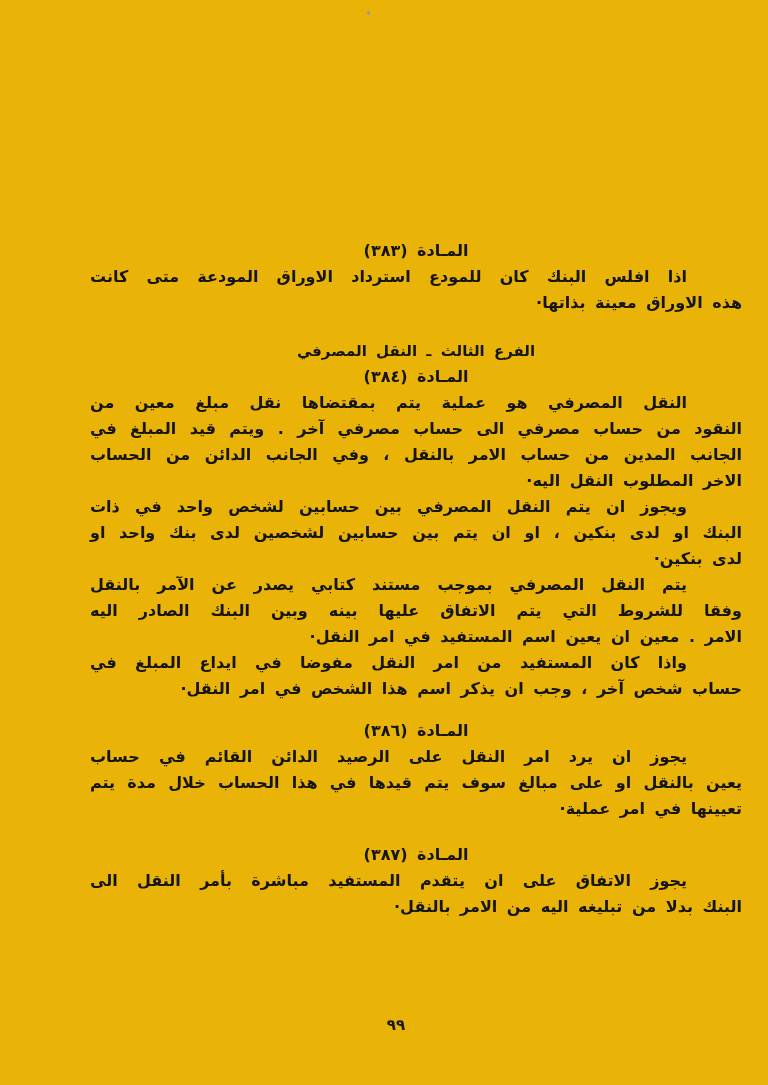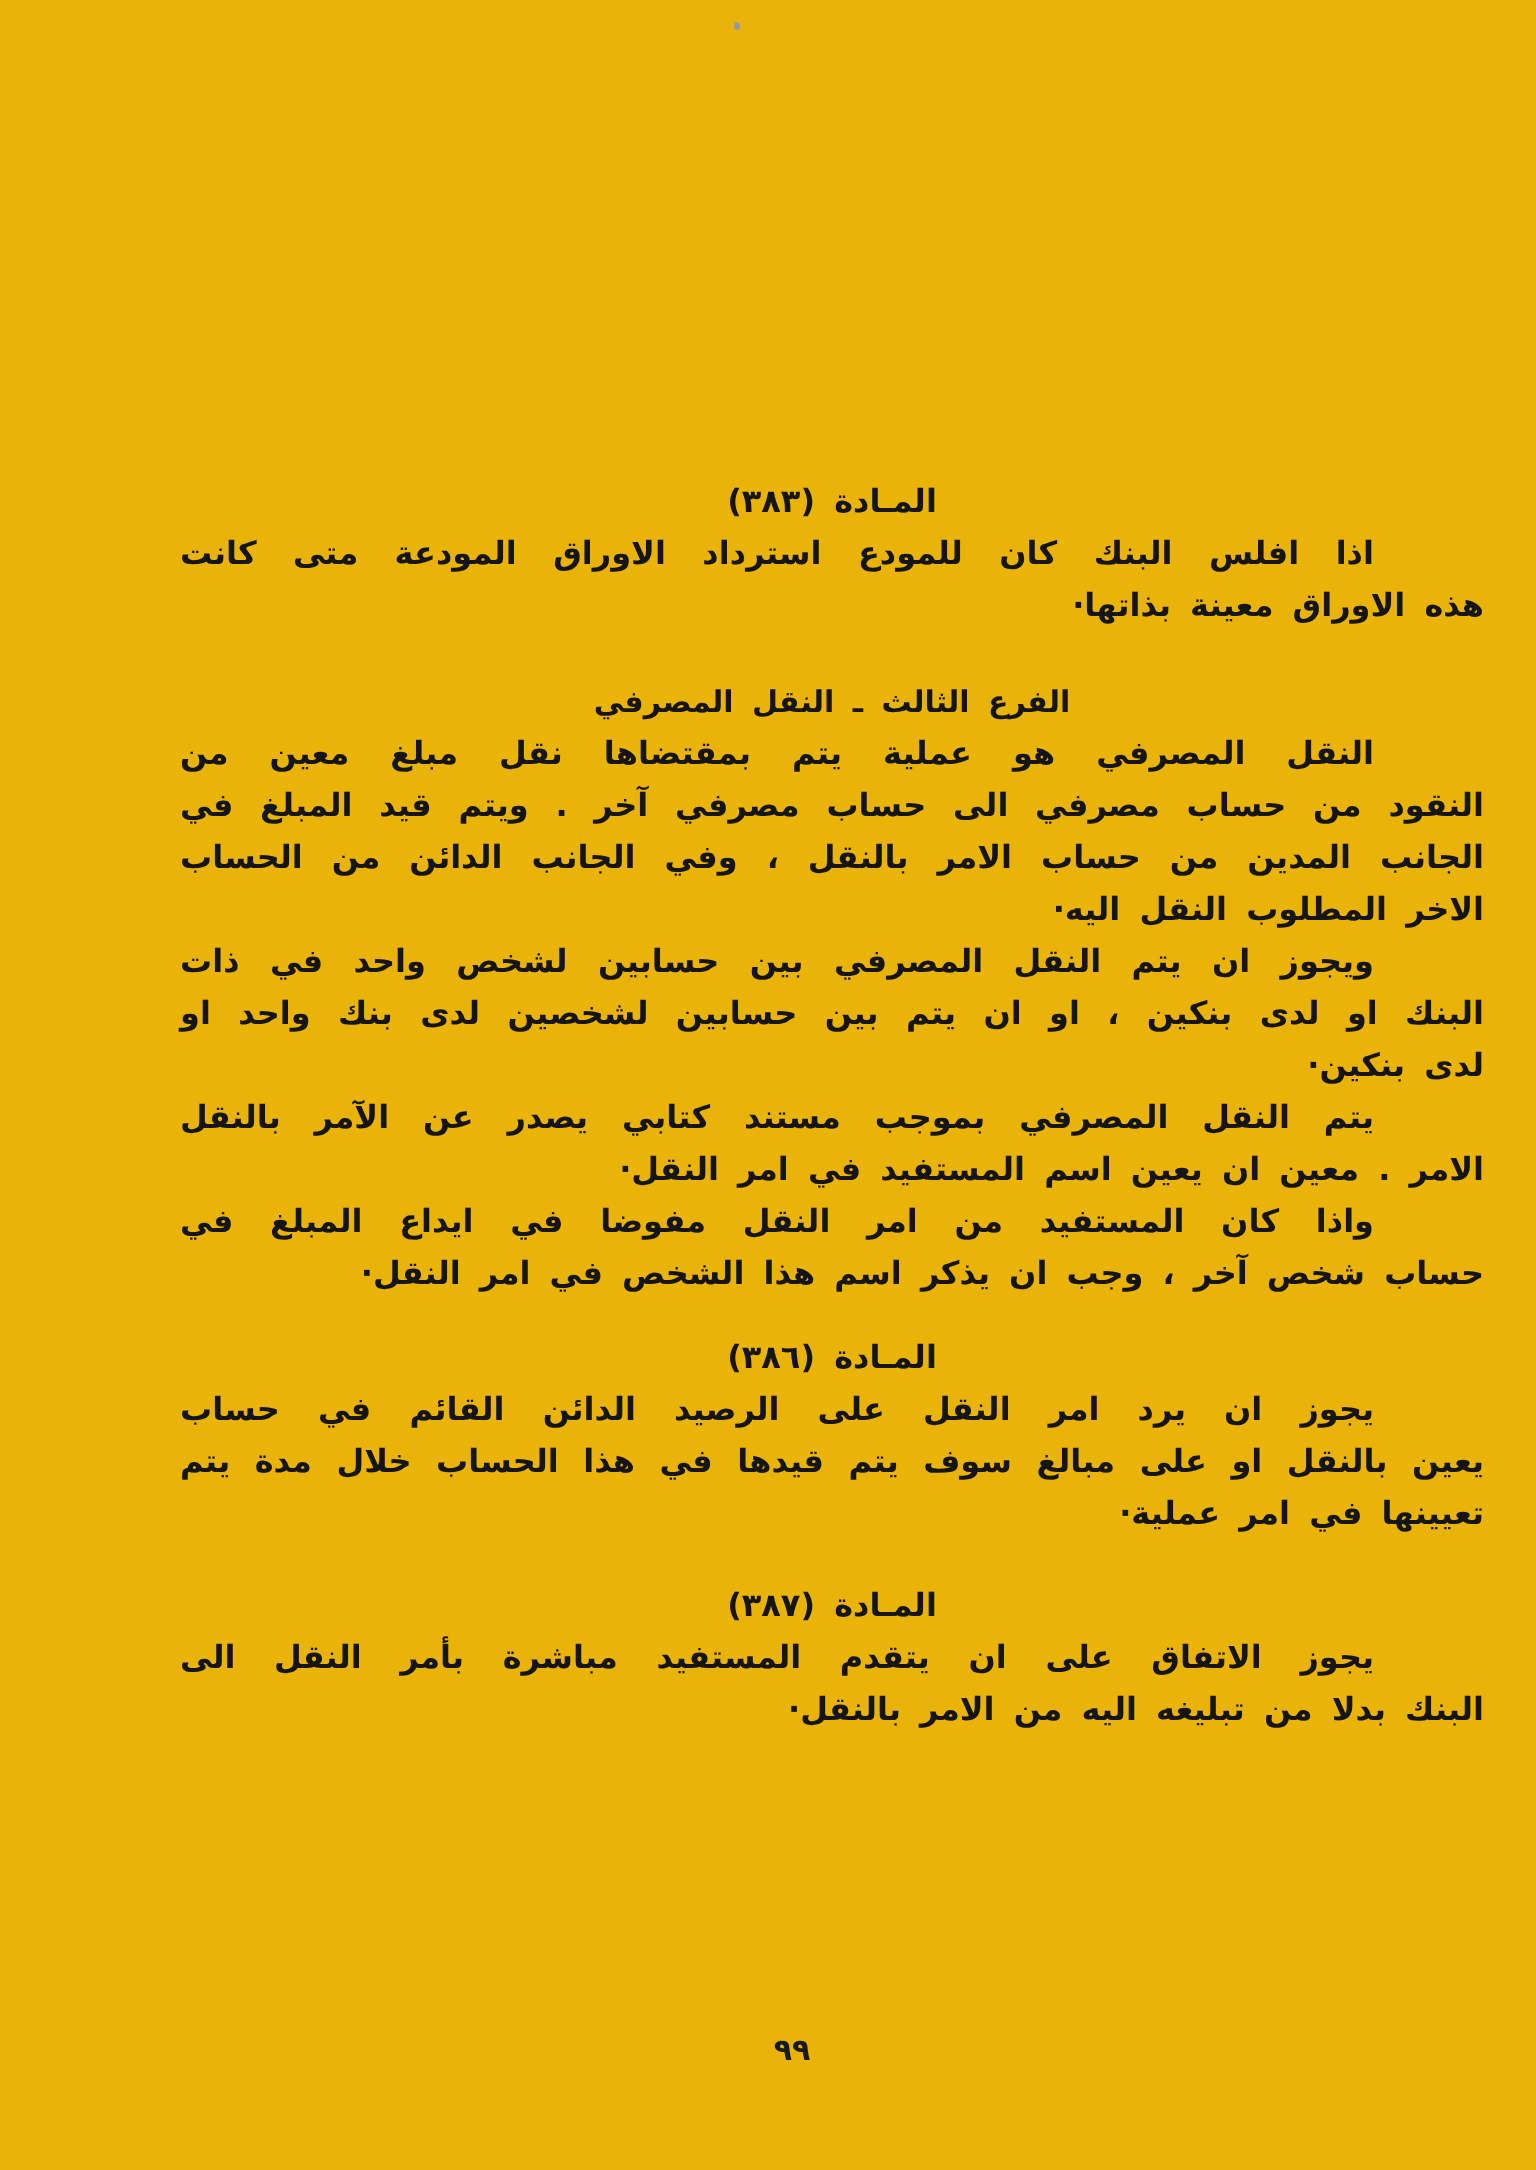--- a/index.html
+++ b/index.html
@@ -89,36 +89,38 @@
     <section>
       <h2 class="article-title">المـادة (٣٨٣)</h2>
       <p class="para">
         <span class="line first">اذا افلس البنك كان للمودع استرداد الاوراق المودعة متى كانت</span>
         <span class="line last">هذه الاوراق معينة بذاتها·</span>
       </p>
     </section>
 
     <section>
       <h2 class="branch-title">الفرع الثالث ـ النقل المصرفي</h2>
+      <h2 class="article-title">المـادة (٣٨٤)</h2>
       <p class="para">
         <span class="line first">النقل المصرفي هو عملية يتم بمقتضاها نقل مبلغ معين من</span>
         <span class="line">النقود من حساب مصرفي الى حساب مصرفي آخر . ويتم قيد المبلغ في</span>
         <span class="line">الجانب المدين من حساب الامر بالنقل ، وفي الجانب الدائن من الحساب</span>
         <span class="line last">الاخر المطلوب النقل اليه·</span>
       </p>
       <p class="para">
         <span class="line first">ويجوز ان يتم النقل المصرفي بين حسابين لشخص واحد في ذات</span>
         <span class="line">البنك او لدى بنكين ، او ان يتم بين حسابين لشخصين لدى بنك واحد او</span>
         <span class="line last">لدى بنكين·</span>
       </p>
     </section>
 
     <section>
       <p class="para">
         <span class="line first">يتم النقل المصرفي بموجب مستند كتابي يصدر عن الآمر بالنقل</span>
+        <span class="line">وفقا للشروط التي يتم الاتفاق عليها بينه وبين البنك الصادر اليه</span>
         <span class="line last">الامر . معين ان يعين اسم المستفيد في امر النقل·</span>
       </p>
       <p class="para">
         <span class="line first">واذا كان المستفيد من امر النقل مفوضا في ايداع المبلغ في</span>
         <span class="line last">حساب شخص آخر ، وجب ان يذكر اسم هذا الشخص في امر النقل·</span>
       </p>
     </section>
 
     <section>
       <h2 class="article-title mt16">المـادة (٣٨٦)</h2>

